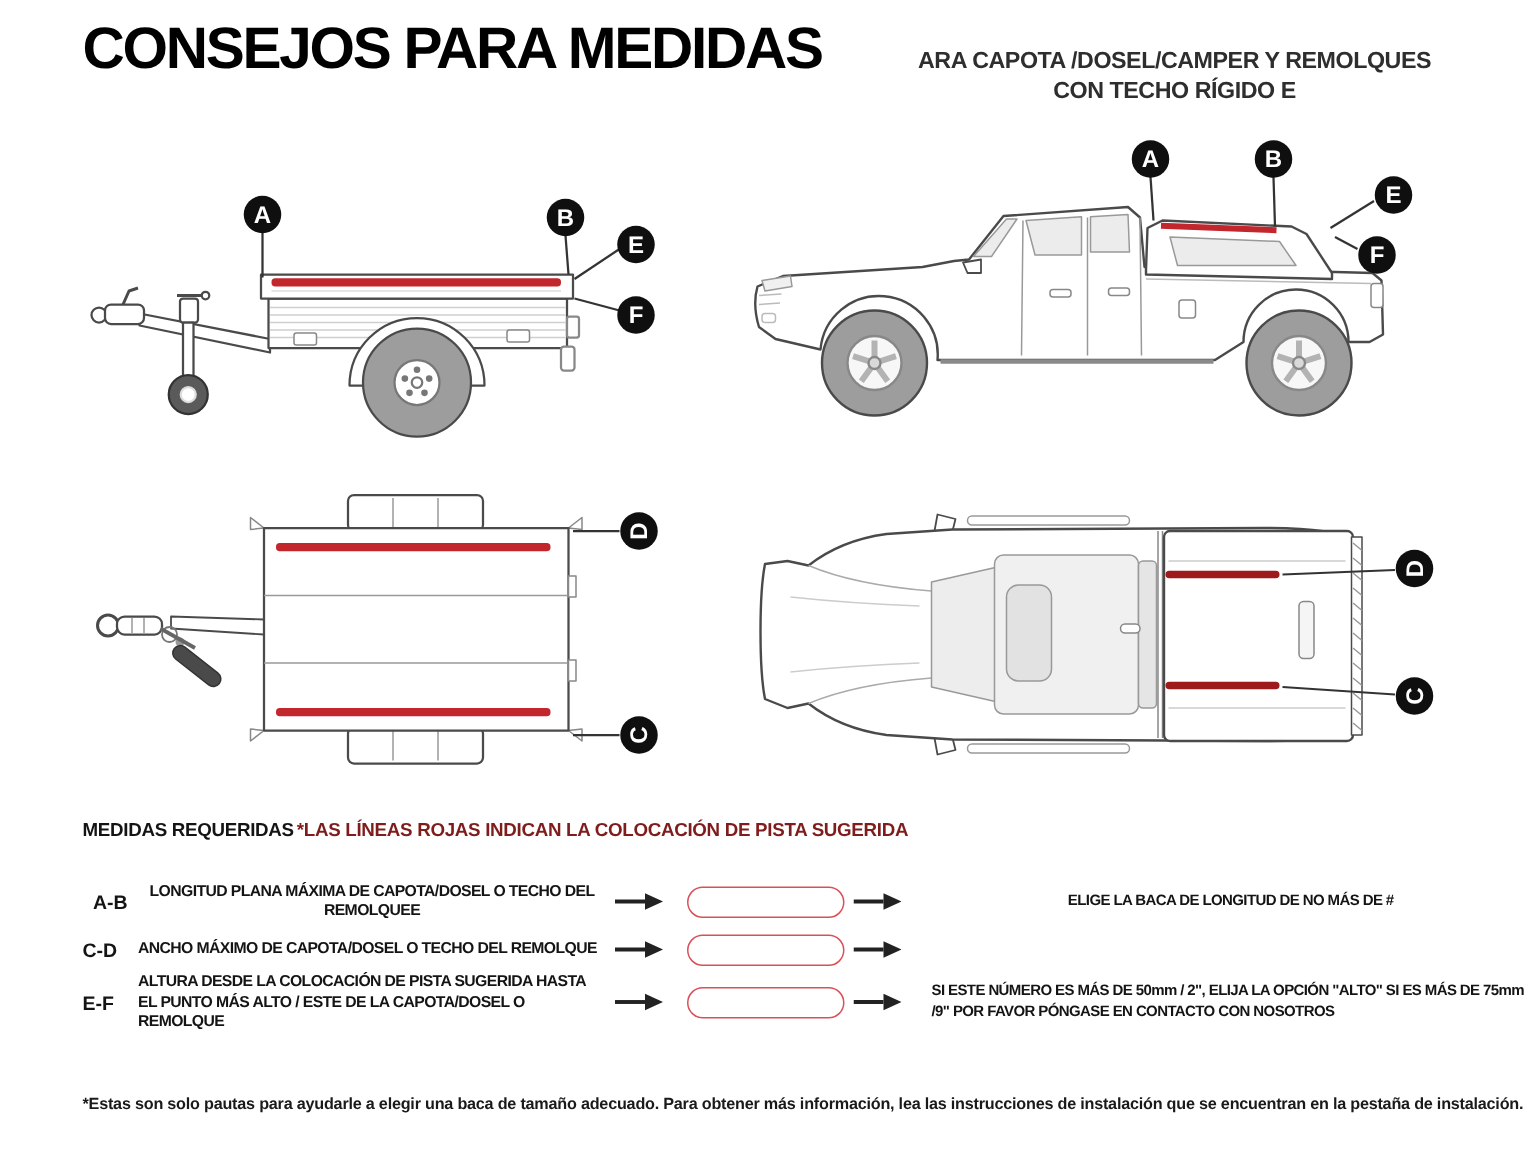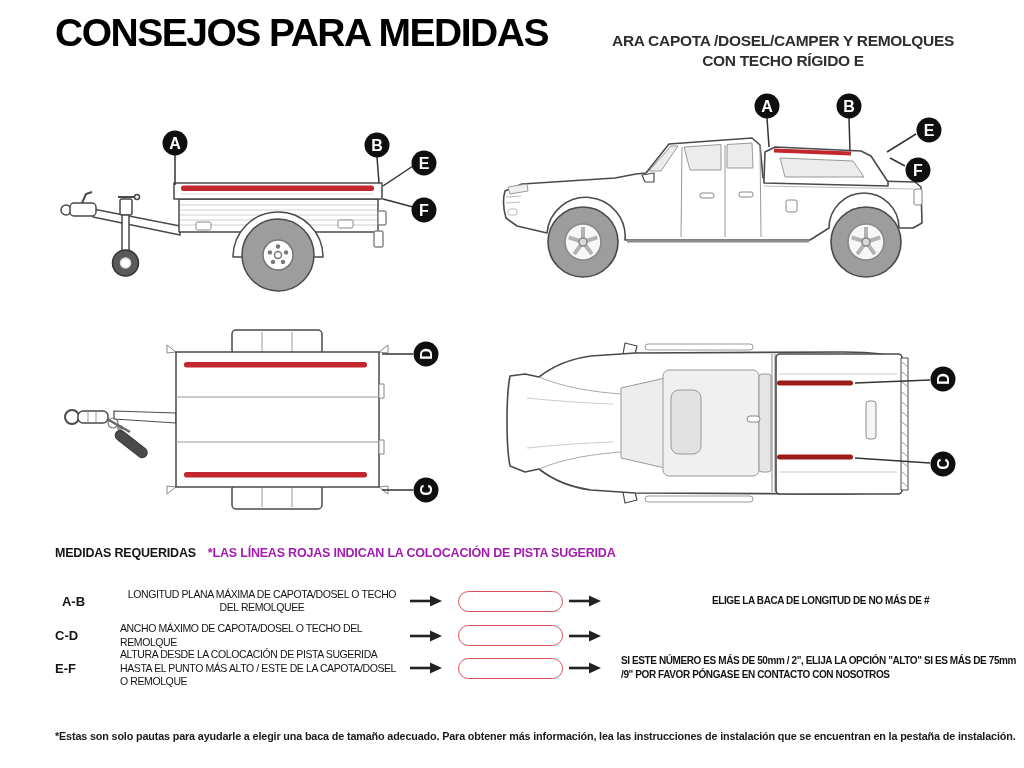--- a/index.html
+++ b/index.html
@@ -13,33 +13,33 @@
   
   .title{
     left:55px;top:13px;font-size:39px;font-weight:bold;letter-spacing:-1.5px;
     color:#000000;line-height:40px;white-space:nowrap;
   }
   .subtitle{left:612px;top:31px;font-size:15.5px;font-weight:bold;letter-spacing:-0.3px;
     color:#2e2e2e;line-height:19.5px;text-align:center;}
   
   svg text.mk{font-family:"Liberation Sans",sans-serif;font-weight:bold;font-size:16px;fill:#ffffff;text-anchor:middle;}
   
-  .measures-header{left:55px;top:546px;display:flex;gap:12px;align-items:baseline;justify-content:space-between;}
+  .measures-header{left:55px;top:546px;display:flex;gap:2px;align-items:baseline;justify-content:space-between;}
   .measures-heading{font-size:12.5px;font-weight:bold;color:#141414;letter-spacing:-0.2px;}
-  .track-note{font-size:12.5px;font-weight:bold;color:#a21caf;letter-spacing:-0.2px;}
+  .track-note{font-size:12.5px;font-weight:bold;color:#7f1d1d;letter-spacing:-0.2px;}
   .m-row{
     position:absolute;left:55px;width:965px;display:grid;
     grid-template-columns:37px 318px 45px 114px 52px 399px;
     align-items:center;
   }
   .m-row.r1{top:584px;height:34px;text-align:center;}
   .m-row.r2{top:622px;height:22px;}
   .m-row.r3{top:648px;height:36px;}
   .m-label{font-size:13px;font-weight:bold;color:#141414;}
-  .m-desc{font-size:10.5px;font-weight:normal;color:#141414;line-height:13.5px;letter-spacing:-0.4px;padding-right:6px;margin-left:28px;}
+  .m-desc{font-size:10.5px;font-weight:bold;color:#141414;line-height:13.5px;letter-spacing:-0.4px;padding-right:6px;}
   .m-instr{font-size:10px;font-weight:bold;color:#141414;line-height:14px;letter-spacing:-0.4px;}
   .pill{width:103px;height:19px;border:1.6px solid #DA5058;border-radius:11px;background:#fff;margin-left:3px;}
   .arrow-cell{display:flex;align-items:center;}
   .footnote{
     left:55px;top:730px;width:962px;font-size:10.8px;font-weight:bold;
     letter-spacing:-0.15px;color:#1a1a1a;white-space:nowrap;
   }
 </style>
 </head>
 <body>

